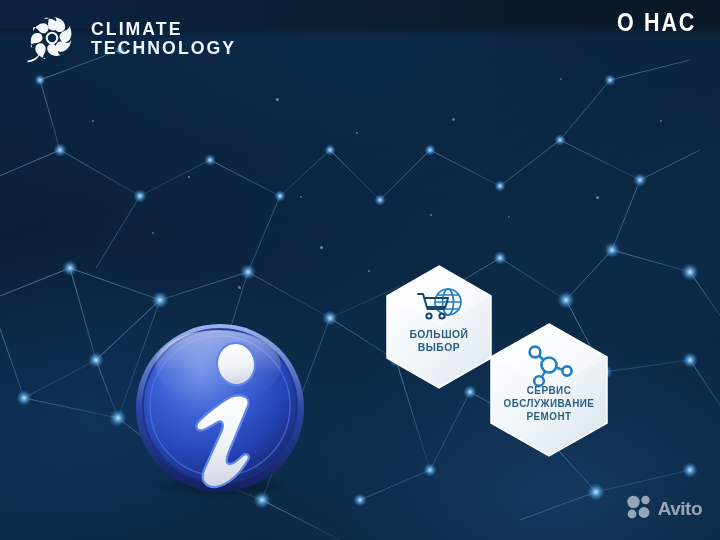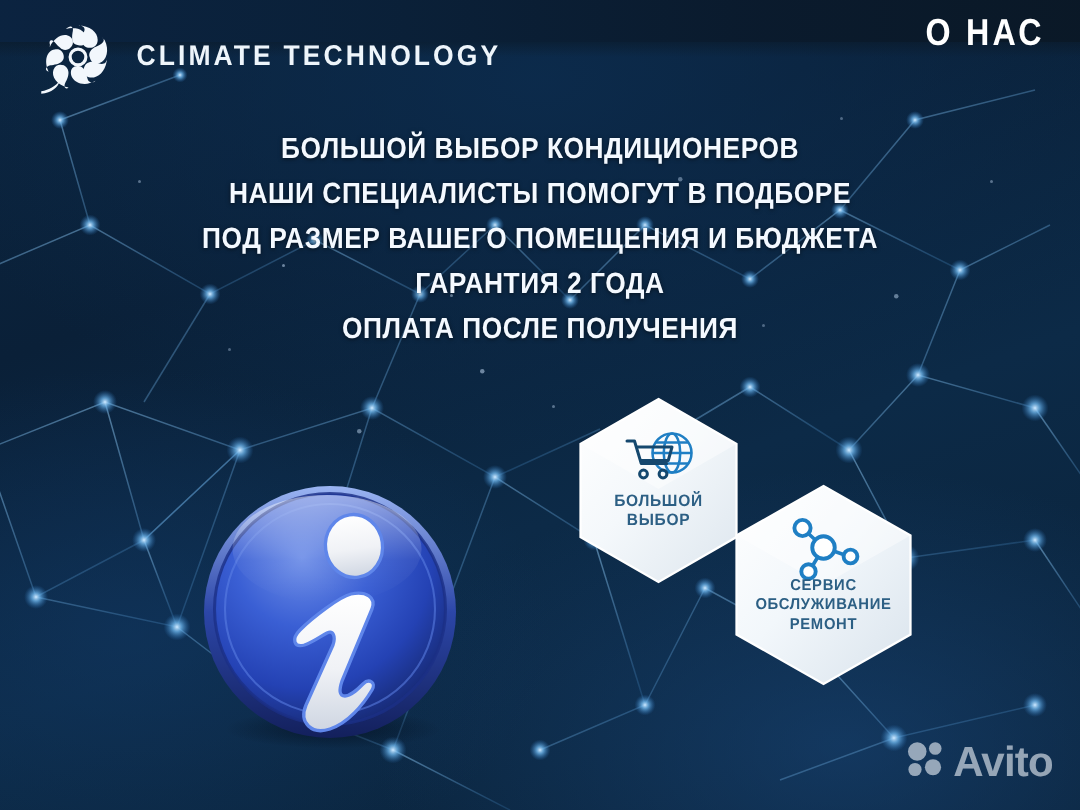--- a/index.html
+++ b/index.html
@@ -37,21 +37,21 @@
   }
 
   
   .brand{
     position:absolute;left:24px;top:10px;
     display:flex;align-items:center;gap:11px;
     z-index:6;
   }
   .brand-mark{width:56px;height:56px;flex:0 0 56px;}
   .brand-words{
-    display:flex;flex-direction:row;justify-content:center;
+    display:flex;flex-direction:column;justify-content:center;
     line-height:1.02;
   }
   .brand-words span{
     color:#eef5fb;
     font-size:19px;
     font-weight:700;
     letter-spacing:2.2px;
     transform:scaleX(.93);
     transform-origin:left center;
     white-space:nowrap;
@@ -107,21 +107,21 @@
   #hex-warranty{left:378px;top:386px;}
   #hex-warranty .hex-label{top:64px;font-size:11px;}
 
   
   .avito{
     position:absolute;right:18px;bottom:16px;z-index:7;
     display:flex;align-items:center;gap:6px;
     opacity:.62;
   }
   .avito-text{
-    color:#e8eef5;font-size:28px;font-weight:700;letter-spacing:-.5px;
+    color:#e8eef5;font-size:19px;font-weight:700;letter-spacing:-.5px;
   }
 </style>
 </head>
 <body>
 
 <div id="stage">
 
   <div class="netlayer">
     <svg viewBox="0 0 720 540" preserveAspectRatio="none">
       <defs>
@@ -247,27 +247,20 @@
       </svg>
     </span>
     <span class="brand-words">
       <span>CLIMATE</span>
       <span>TECHNOLOGY</span>
     </span>
   </div>
 
   <div class="page-title">О НАС</div>
 
-  <div class="headline">
-    <div class="line">БОЛЬШОЙ ВЫБОР КОНДИЦИОНЕРОВ</div>
-    <div class="line">НАШИ СПЕЦИАЛИСТЫ ПОМОГУТ В ПОДБОРЕ</div>
-    <div class="line">ПОД РАЗМЕР ВАШЕГО ПОМЕЩЕНИЯ И БЮДЖЕТА</div>
-    <div class="line">ГАРАНТИЯ 2 ГОДА</div>
-    <div class="line">ОПЛАТА ПОСЛЕ ПОЛУЧЕНИЯ</div>
-  </div>
 
   <div class="orb-wrap">
     <svg viewBox="0 0 180 180" width="180" height="180">
       <defs>
         <radialGradient id="orbBody" cx="38%" cy="28%" r="78%">
           <stop offset="0%" stop-color="#6f8fe8"></stop>
           <stop offset="38%" stop-color="#3a5fd4"></stop>
           <stop offset="72%" stop-color="#2442b4"></stop>
           <stop offset="100%" stop-color="#16286f"></stop>
         </radialGradient>

